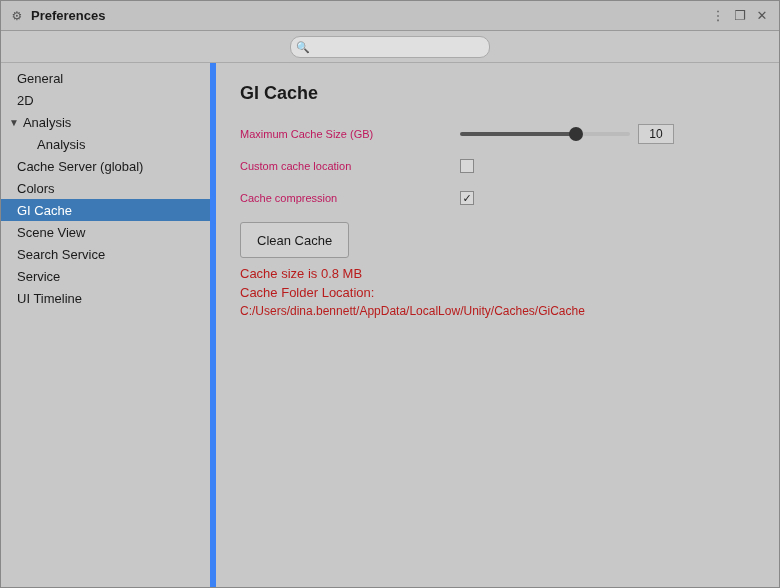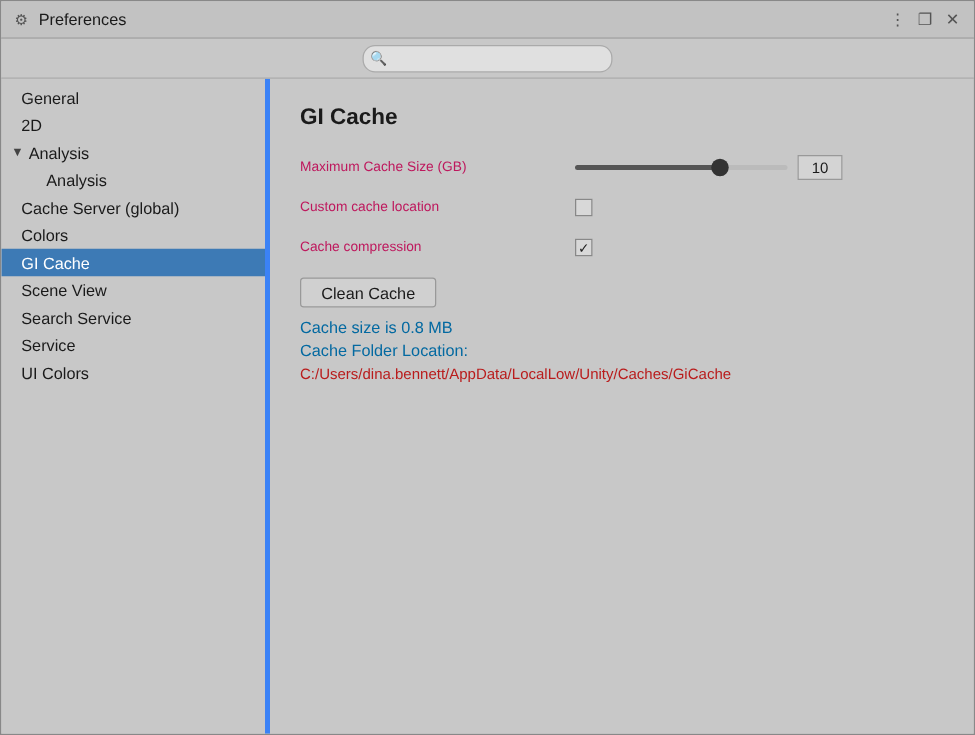--- a/index.html
+++ b/index.html
@@ -40,21 +40,21 @@
       display: flex;
       align-items: center;
       justify-content: center;
       color: #555;
       font-size: 12px;
     }
 
     .title-bar-text {
       font-size: 13px;
       color: #1a1a1a;
-      font-weight: 400;
+      font-weight: 700;
     }
 
     .title-bar-controls {
       margin-left: auto;
       display: flex;
       gap: 4px;
       align-items: center;
     }
 
     .title-bar-btn {
@@ -110,21 +110,21 @@
     .content-area {
       display: flex;
       flex: 1;
       overflow: hidden;
     }
 
     
     .sidebar {
       width: 215px;
       background: #c8c8c8;
-      border-right: 4px solid #3b82f6;
+      border-right: 6px solid #3b82f6;
       overflow-y: auto;
       flex-shrink: 0;
       padding-top: 4px;
     }
 
     .sidebar-item {
       height: 22px;
       display: flex;
       align-items: center;
       padding-left: 16px;
@@ -231,35 +231,35 @@
       cursor: pointer;
     }
 
     .checkbox.checked::after {
       content: '✓';
       font-size: 11px;
       color: #222;
     }
 
     .clean-cache-btn {
-      height: 24px;
+      height: 36px;
       padding: 0 16px;
       background: #d0d0d0;
       border: 1px solid #999;
       border-radius: 3px;
       font-size: 13px;
       color: #1a1a1a;
       cursor: pointer;
       margin-top: 4px;
       margin-bottom: 8px;
     }
 
     .info-text {
       font-size: 13px;
-      color: #0369a1;
+      color: #b91c1c;
       margin-bottom: 4px;
     }
 
     .path-text {
       font-size: 12px;
       color: #b91c1c;
       margin-top: 4px;
       word-break: break-all;
     }
   </style>
@@ -314,21 +314,21 @@
         <div class="sidebar-item">
           <span>Scene View</span>
         </div>
         <div class="sidebar-item">
           <span>Search Service</span>
         </div>
         <div class="sidebar-item">
           <span>Service</span>
         </div>
         <div class="sidebar-item">
-          <span>UI Colors</span>
+          <span>UI Timeline</span>
         </div>
       </div>
 
     <div class="main-panel">
       <div class="panel-title">GI Cache</div>
 
       
       <div class="settings-row">
         <span class="settings-label">Maximum Cache Size (GB)</span>
         <div class="slider-wrapper">

